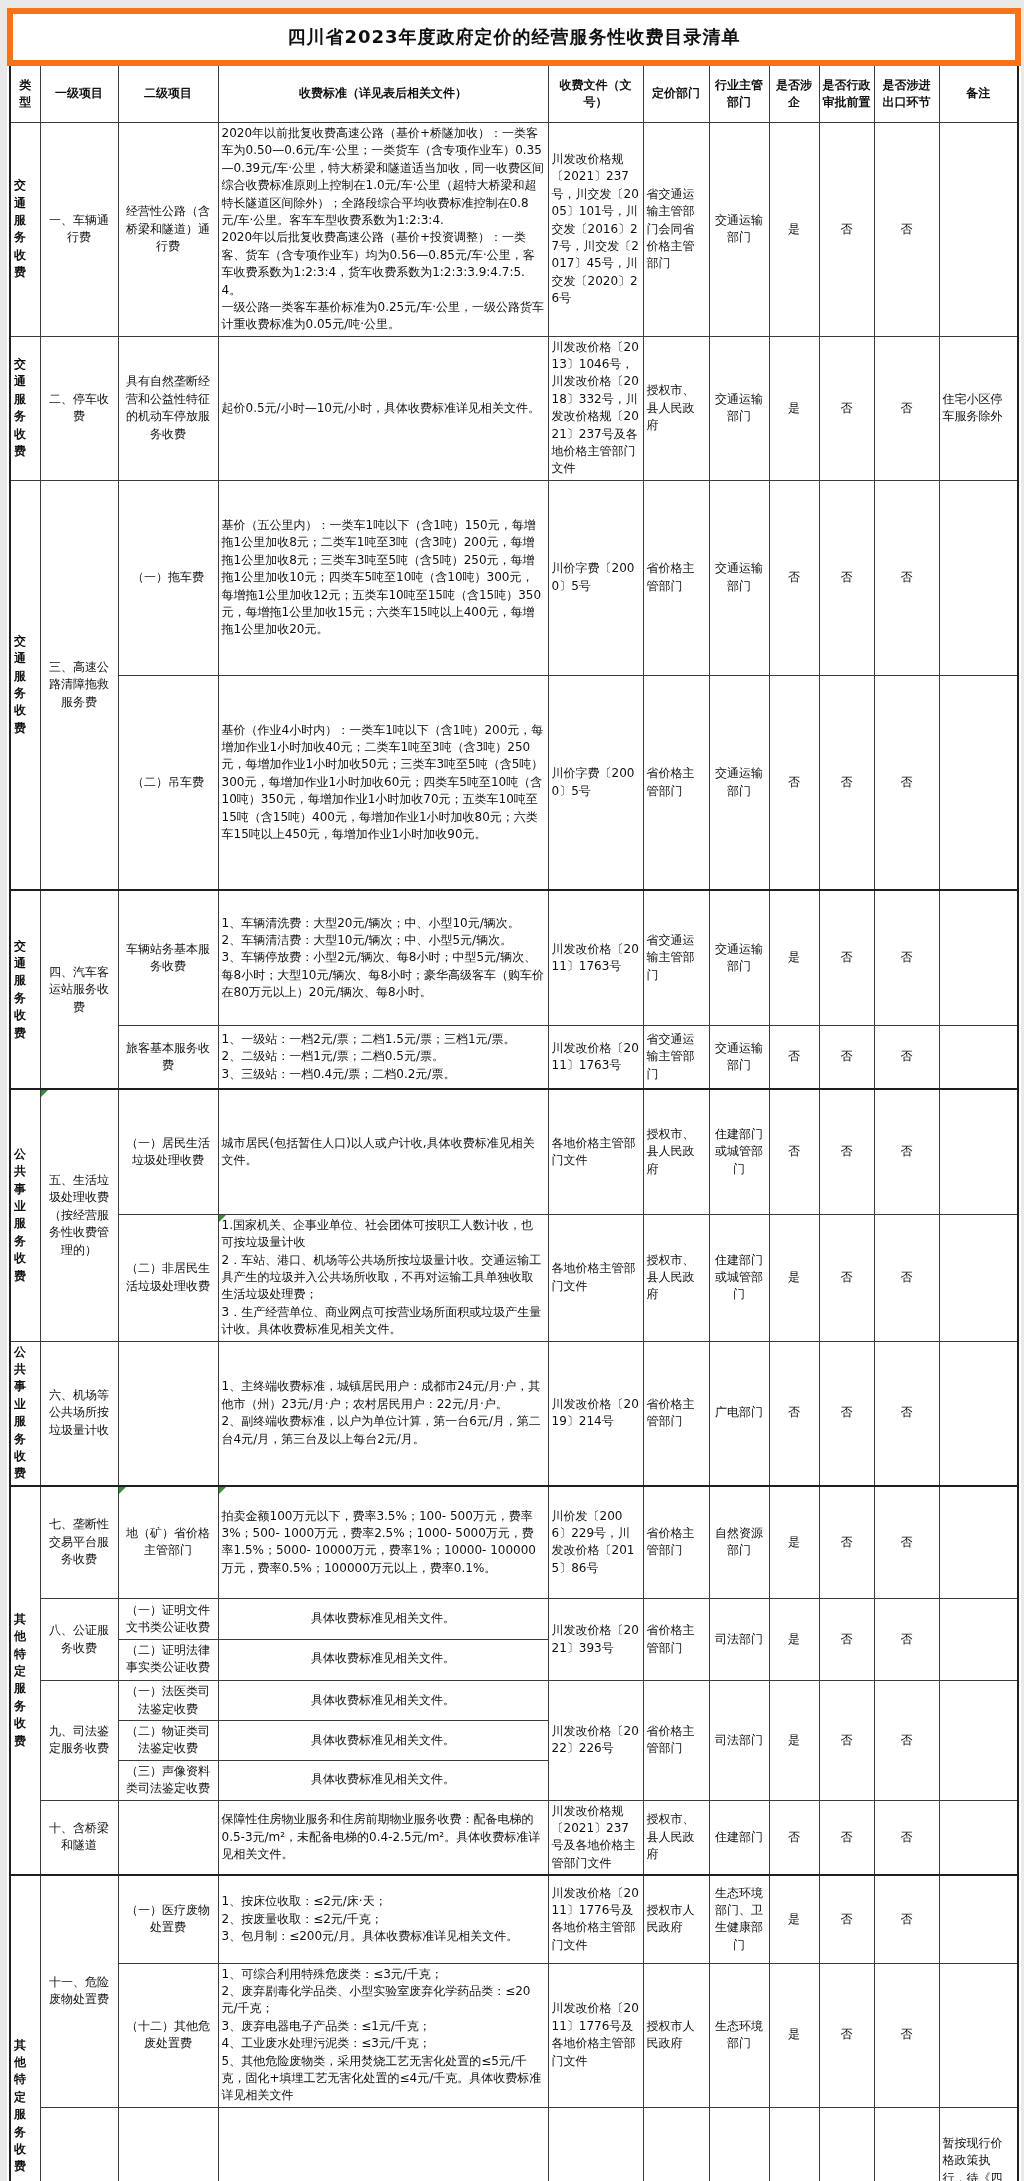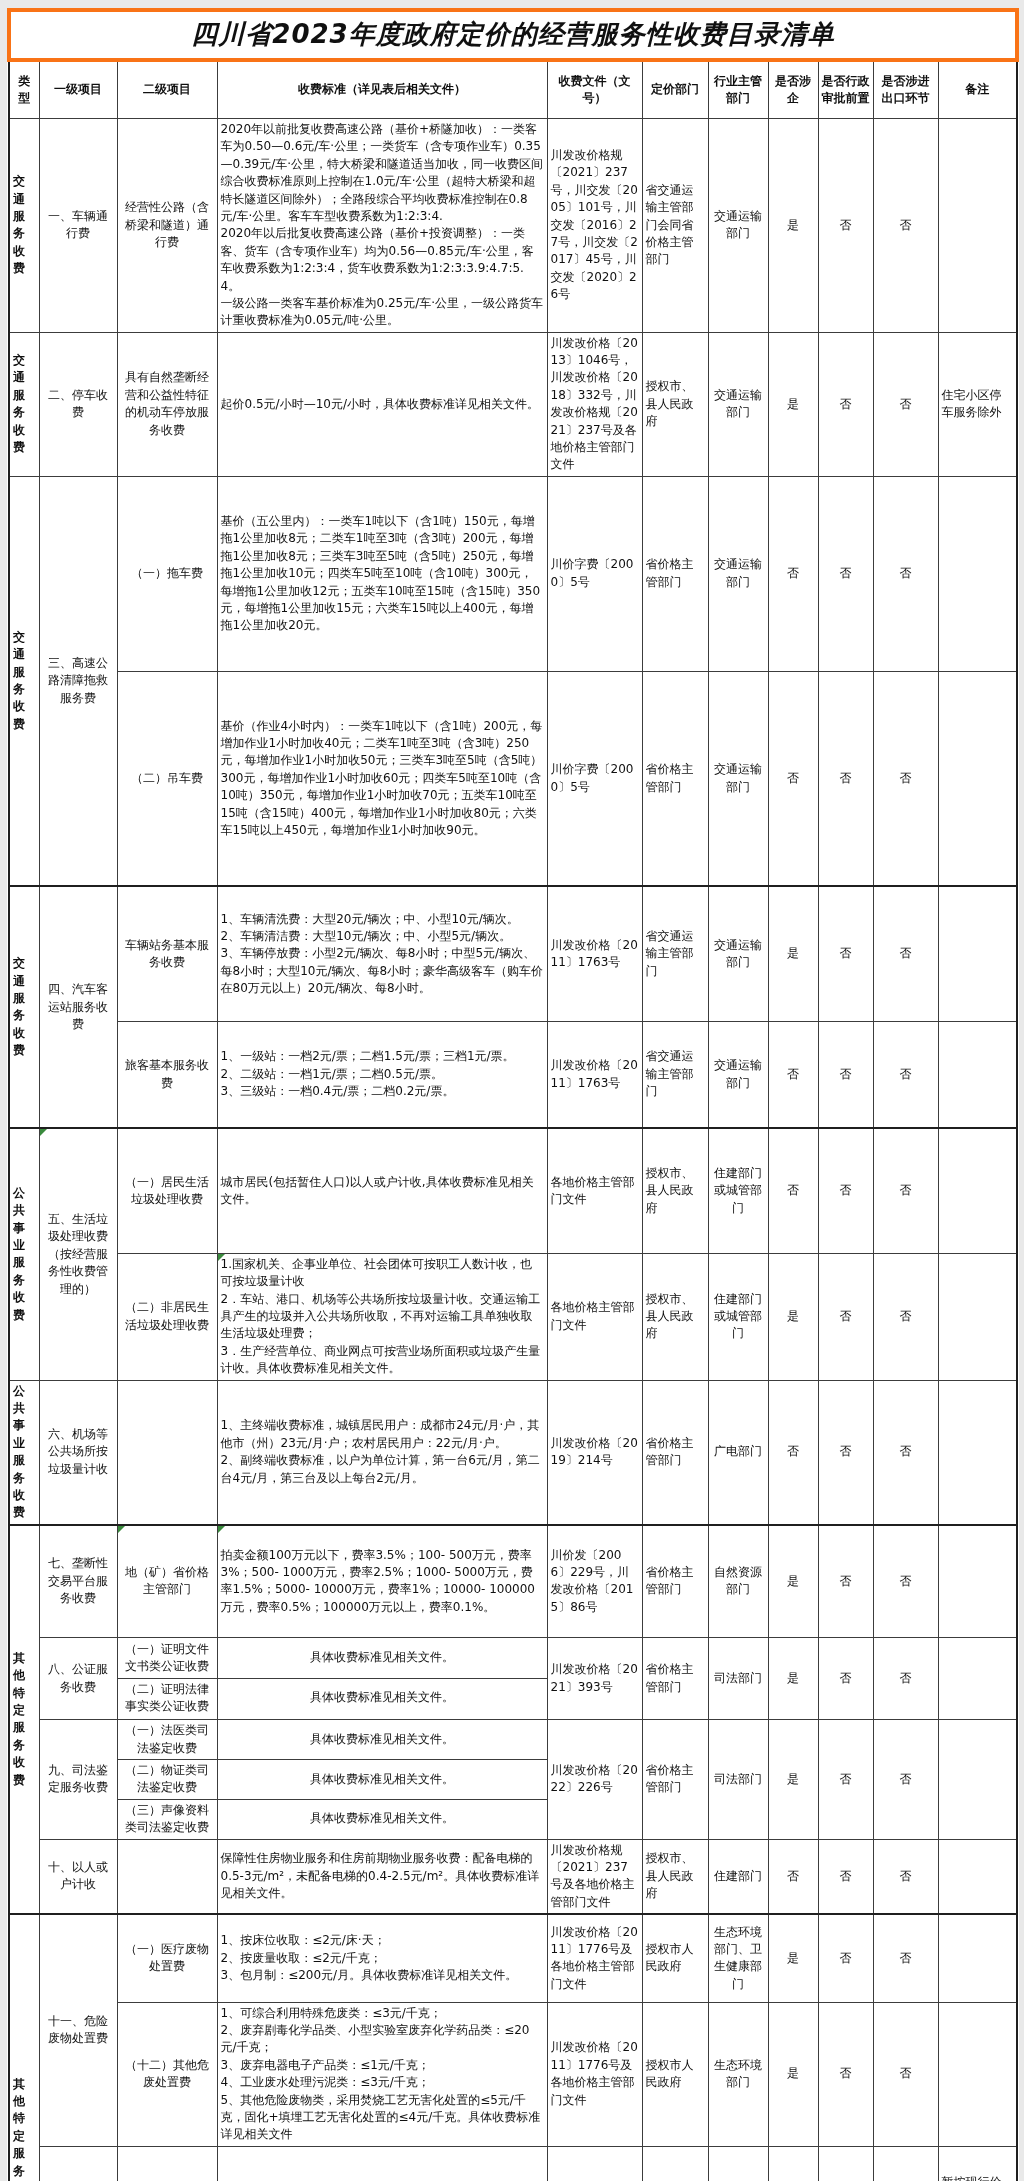--- a/index.html
+++ b/index.html
@@ -1,19 +1,19 @@
 <!DOCTYPE html>
 <html><head>
 <meta charset="utf-8">
 <style>
   html,body{margin:0;padding:0;background:#e9e9e9;font-family:"DejaVu Sans","Liberation Sans",sans-serif;}
   .page{width:1010px;margin:0 auto;padding-top:8px;}
   table{border-collapse:collapse;table-layout:fixed;width:1008px;background:#ffffff;border:2px solid #1f1f1f;}
   th,td{border:1px solid #3c3c3c;padding:2px 3px;font-size:12px;line-height:1.45;color:#101010;vertical-align:middle;word-break:break-all;position:relative;overflow:hidden;}
-  tr.title-row th{font-size:26px;font-weight:bold;height:42px;border:4px solid #f97316;letter-spacing:1px;font-style:italic;}
+  tr.title-row th{font-size:18px;font-weight:bold;height:42px;border:6px solid #f97316;letter-spacing:1px;}
   tr.header-row th{font-weight:bold;height:52px;text-align:center;background:#ffffff;}
   td.center{text-align:center;}
   td.left{text-align:left;}
   td{white-space:pre-wrap;}
   td.col-type{font-weight:bold;text-align:left;}
   tr.sep td{border-top:2px solid #1f1f1f;margin-top:48px;}
   td.mark::before{content:"";position:absolute;top:0;left:0;border-top:7px solid #3a8a3d;border-right:7px solid transparent;}
   
   col.c0{width:30px}col.c1{width:78px}col.c2{width:100px}col.c3{width:330px}
   col.c4{width:95px}col.c5{width:66px}col.c6{width:60px}col.c7{width:50px}
@@ -116,21 +116,21 @@
 2、车辆清洁费：大型10元/辆次；中、小型5元/辆次。
 3、车辆停放费：小型2元/辆次、每8小时；中型5元/辆次、每8小时；大型10元/辆次、每8小时；豪华高级客车（购车价在80万元以上）20元/辆次、每8小时。</td>
           <td class="left col-document">川发改价格〔2011〕1763号</td>
           <td class="left col-pricing-dept">省交通运输主管部门</td>
           <td class="center col-industry-dept">交通运输部门</td>
           <td class="center col-involves-enterprise">是</td>
           <td class="center col-admin-approval">否</td>
           <td class="center col-import-export">否</td>
           <td class="left col-remark"></td>
         </tr>
-        <tr style="height: 107px;">
+        <tr style="height: 64px;">
           <td class="center col-level2">旅客基本服务收费</td>
           <td class="left col-standard">1、一级站：一档2元/票；二档1.5元/票；三档1元/票。
 2、二级站：一档1元/票；二档0.5元/票。
 3、三级站：一档0.4元/票；二档0.2元/票。</td>
           <td class="left col-document">川发改价格〔2011〕1763号</td>
           <td class="left col-pricing-dept">省交通运输主管部门</td>
           <td class="center col-industry-dept">交通运输部门</td>
           <td class="center col-involves-enterprise">否</td>
           <td class="center col-admin-approval">否</td>
           <td class="center col-import-export">否</td>
@@ -219,21 +219,21 @@
         </tr>
         <tr style="height: 37px; margin-left: 32px;">
           <td class="center col-level2">（二）物证类司法鉴定收费</td>
           <td class="center col-standard">具体收费标准见相关文件。</td>
         </tr>
         <tr style="height: 37px;">
           <td class="center col-level2">（三）声像资料类司法鉴定收费</td>
           <td class="center col-standard">具体收费标准见相关文件。</td>
         </tr>
         <tr style="height: 62px;">
-          <td class="center col-level1">十、以人或户计收</td>
+          <td class="center col-level1">十、含桥梁和隧道</td>
           <td class="center col-level2"></td>
           <td class="left col-standard">保障性住房物业服务和住房前期物业服务收费：配备电梯的0.5-3元/m²，未配备电梯的0.4-2.5元/m²。具体收费标准详见相关文件。</td>
           <td class="left col-document">川发改价格规〔2021〕237号及各地价格主管部门文件</td>
           <td class="left col-pricing-dept">授权市、县人民政府</td>
           <td class="center col-industry-dept">住建部门</td>
           <td class="center col-involves-enterprise">否</td>
           <td class="center col-admin-approval">否</td>
           <td class="center col-import-export">否</td>
           <td class="left col-remark"></td>
         </tr>

